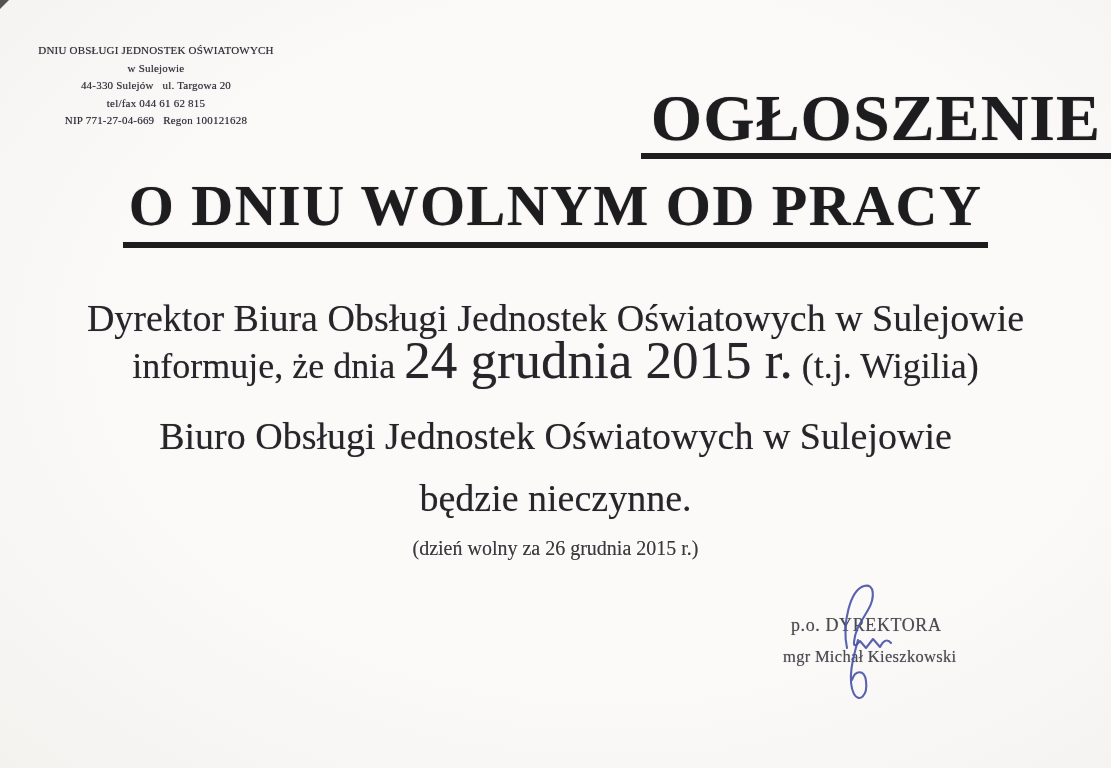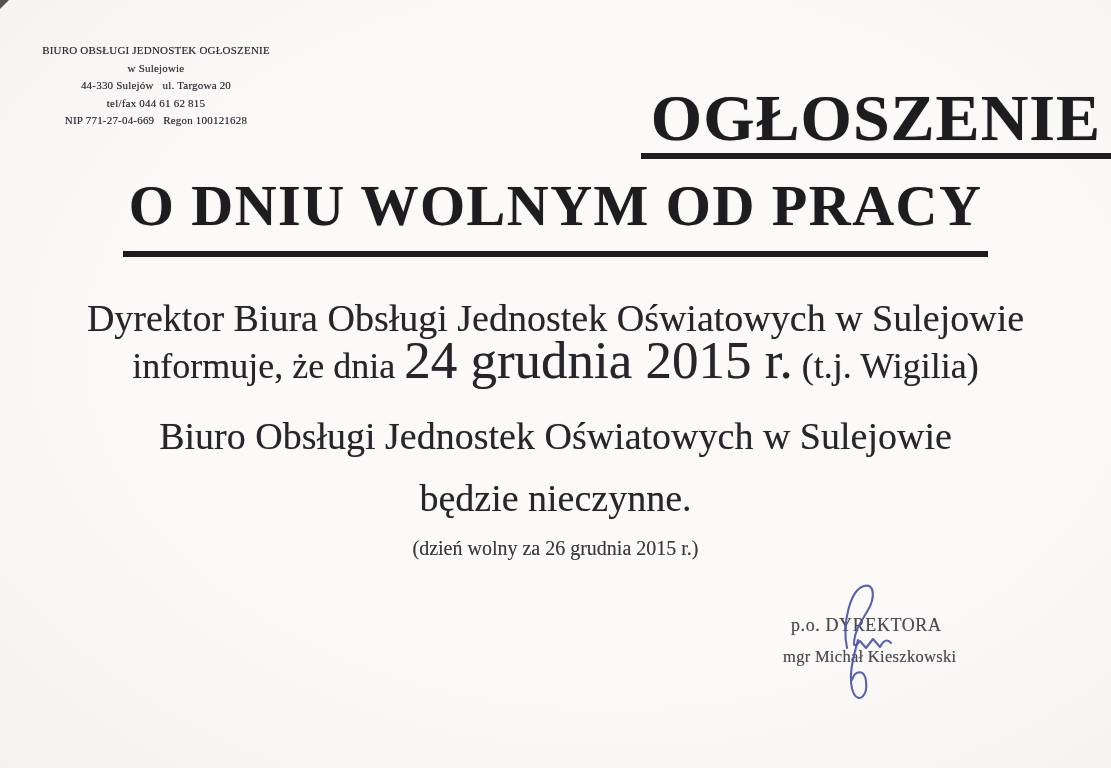--- a/index.html
+++ b/index.html
@@ -45,21 +45,21 @@
     border-bottom: 6px solid var(--ink);
     padding: 0 10px 2px 10px;
     text-shadow: 0 0 1px rgba(29,29,32,.5);
   }
   .title2-wrap { top: 176px; }
   .title2 {
     display: inline-block;
     font-size: 58px; font-weight: bold; letter-spacing: 1.5px;
     line-height: 1.05; color: var(--ink);
     border-bottom: 6px solid var(--ink);
-    padding: 0 6px 14px 6px;
+    padding: 0 6px 5px 6px;
     text-shadow: 0 0 1px rgba(29,29,32,.5);
   }
   .body-line {
     color: var(--body-ink);
     font-size: 38px;
     text-shadow: 0 0 .8px rgba(38,38,42,.45);
   }
   .b1 { top: 272px; margin-top: 24px; }
   .b2 { top: 330px; font-size: 36px; line-height: 1.15; }
   .b2 .date-big { font-size: 53px; }
@@ -95,21 +95,21 @@
   }
 </style>
 </head>
 <body>
 
 <div class="page">
 
   <div class="corner-mark"></div>
 
   <div class="letterhead">
-    <div class="lh-line">BIURO OBSŁUGI JEDNOSTEK OGŁOSZENIE</div>
+    <div class="lh-line">DNIU OBSŁUGI JEDNOSTEK OŚWIATOWYCH</div>
     <div class="lh-line">w Sulejowie</div>
     <div class="lh-line">44-330 Sulejów   ul. Targowa 20</div>
     <div class="lh-line">tel/fax 044 61 62 815</div>
     <div class="lh-line">NIP 771-27-04-669   Regon 100121628</div>
   </div>
 
   <div class="center-line title1-wrap">
     <span class="title1">OGŁOSZENIE</span>
   </div>
 

